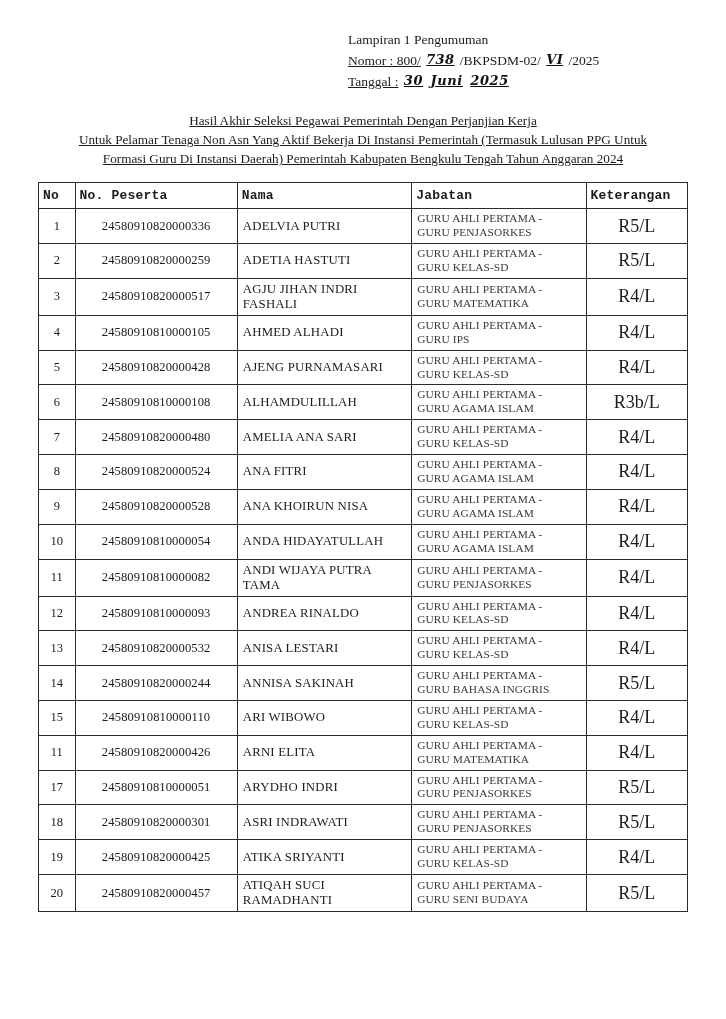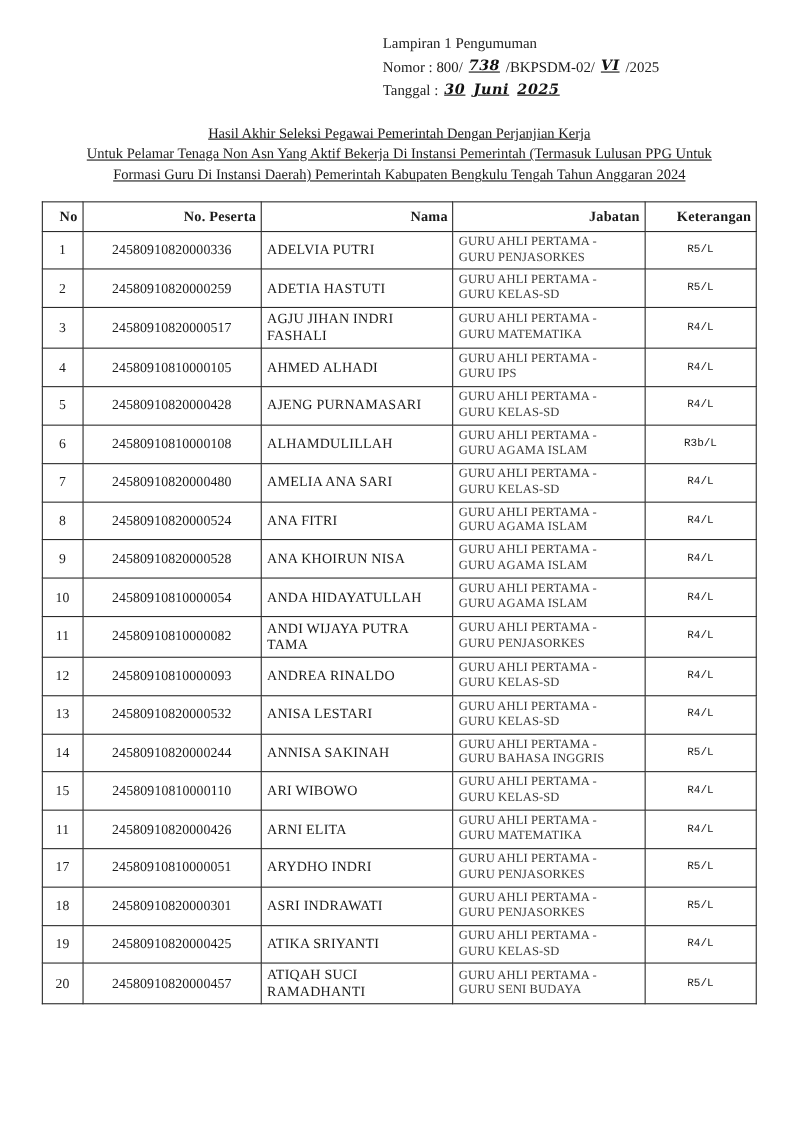--- a/index.html
+++ b/index.html
@@ -27,20 +27,21 @@
   .header-block {
     margin-left: 310px;
     font-size: 13.5px;
     line-height: 1.55;
   }
   .header-line {
     white-space: nowrap;
   }
   .hl-label {
     display: inline-block;
+    text-decoration: underline;
   }
   .handwriting {
     font-family: "DejaVu Serif", serif;
     font-style: italic;
     font-weight: bold;
     color: #111;
     letter-spacing: 0.4px;
     position: relative;
     top: -1px;
     padding: 0 2px;
@@ -77,25 +78,26 @@
     width: 100%;
     table-layout: fixed;
   }
   table.main-table th,
   table.main-table td {
     border: 1px solid #2b2b2b;
     padding: 3px 5px;
     vertical-align: middle;
   }
   table.main-table thead th {
-    text-align: right;
+    text-align: left;
     font-size: 13px;
     font-weight: bold;
     padding: 5px 4px;
     letter-spacing: 0.2px;
+    font-family: Liberation Mono, monospace;
   }
   col.c-no      { width: 36px; }
   col.c-peserta { width: 160px; }
   col.c-nama    { width: 172px; }
   col.c-jabatan { width: 172px; }
   col.c-ket     { width: 100px; }
 
   td.cell-no {
     text-align: center;
     font-size: 12.5px;
@@ -114,22 +116,21 @@
   td.cell-jabatan {
     text-align: left;
     font-size: 11.4px;
     color: #3a3a3a;
     padding-left: 7px;
     line-height: 1.22;
     letter-spacing: 0.1px;
   }
   td.cell-ket {
     text-align: center;
-    font-size: 10px;
-    font-family: Liberation Mono, monospace;
+    font-size: 18px;
   }
   .jab-line { display: block; white-space: nowrap; }
 </style>
 </head>
 <body>
 
 <div class="page">
 
   <div class="header-block">
     <div class="header-line">

